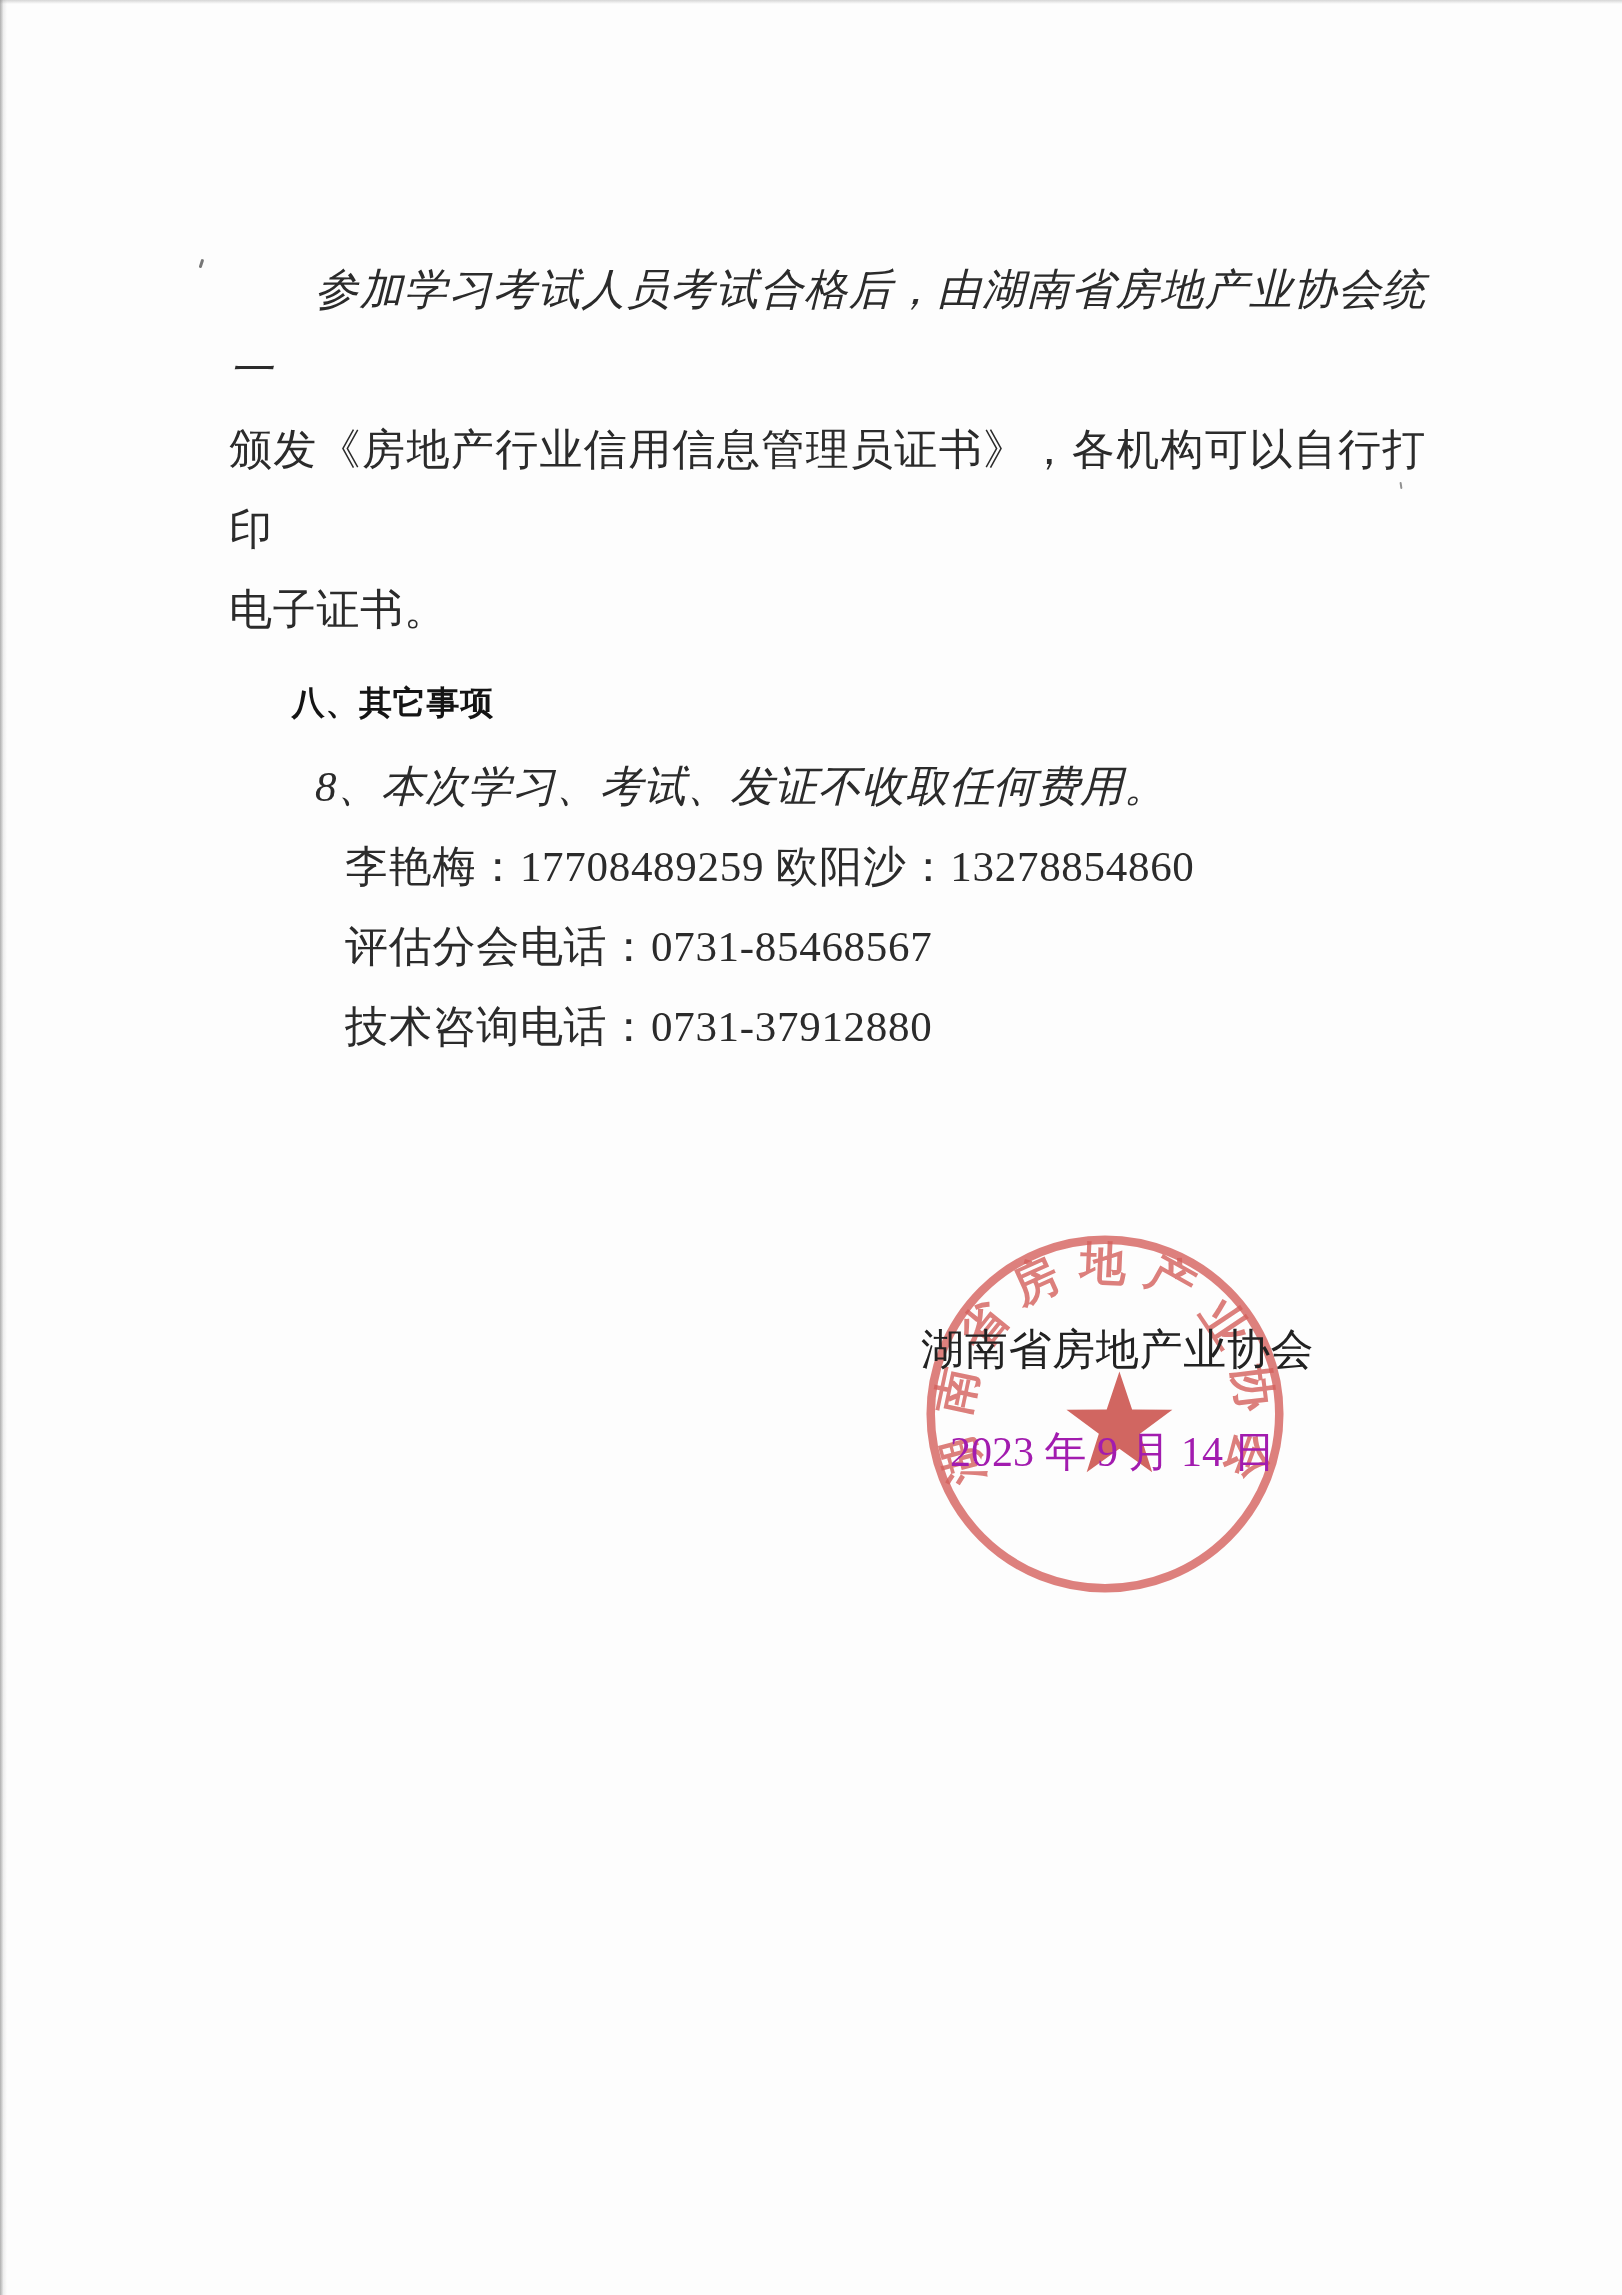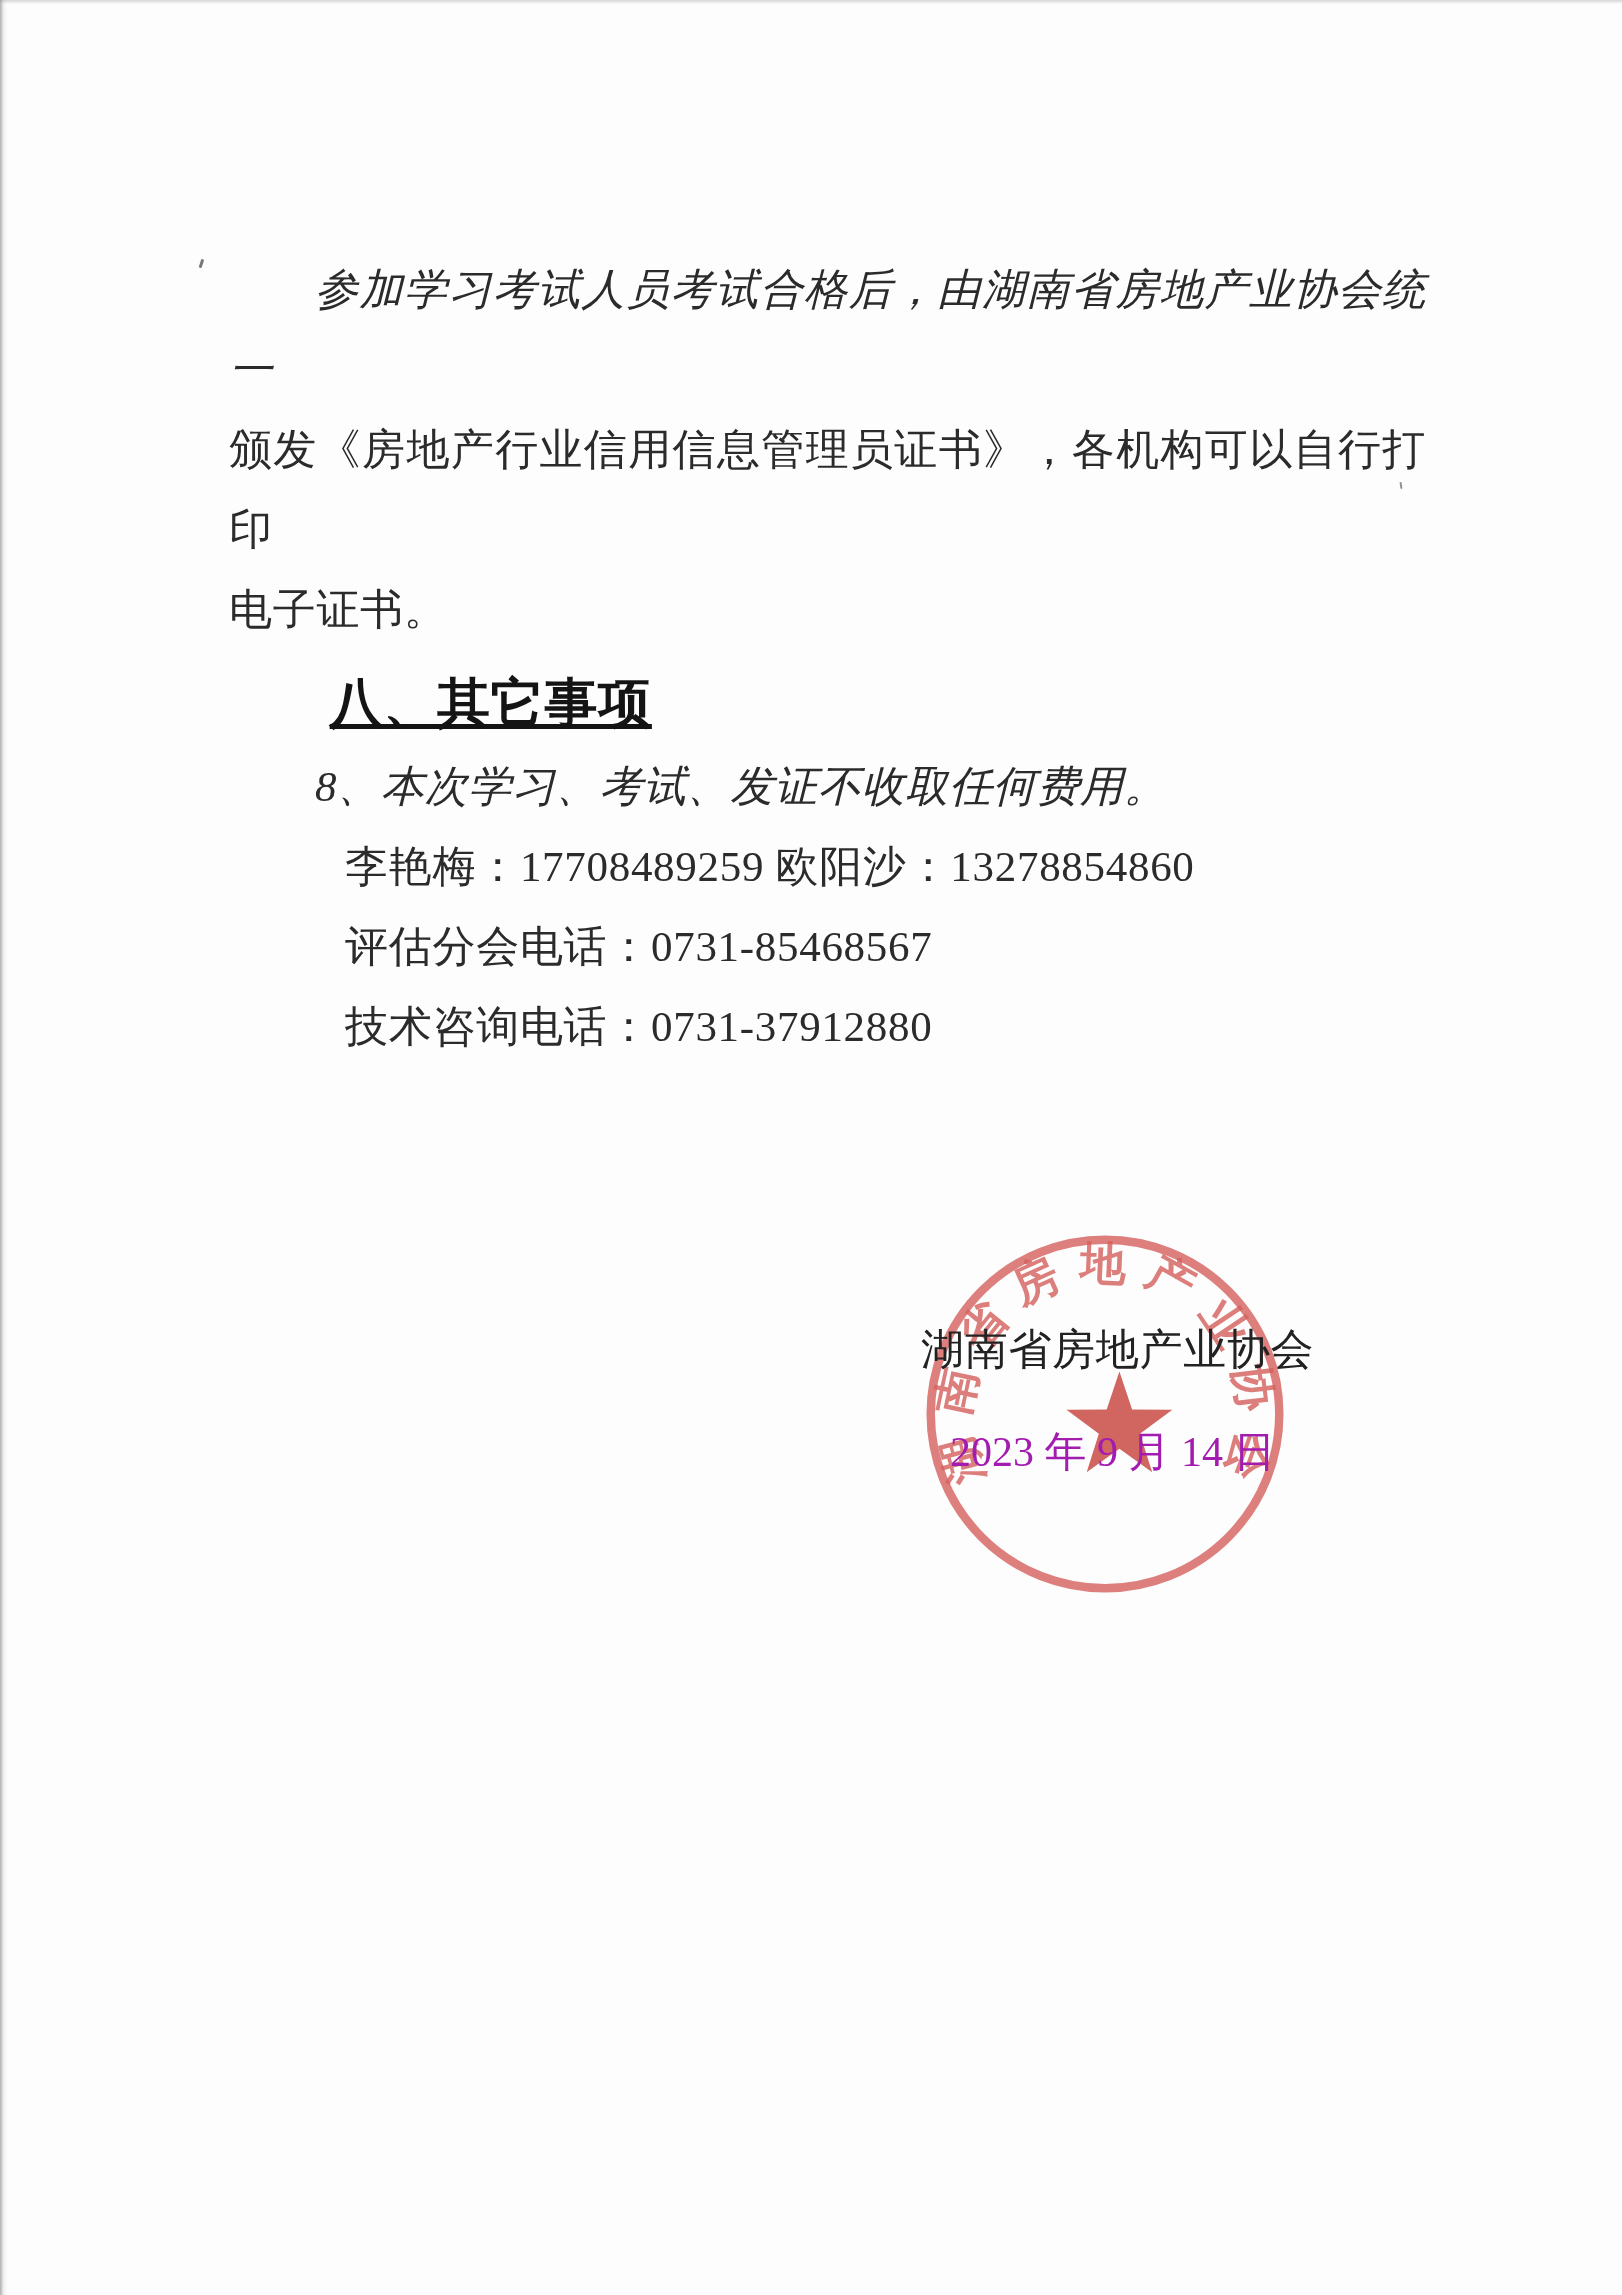--- a/index.html
+++ b/index.html
@@ -23,22 +23,22 @@
     font-size:43px; line-height:80px; color:#2b2b2b;
     letter-spacing:0.7px;
   }
   .line { text-align:justify; text-align-last:justify; }
   .line.short { text-align:center; text-align-last:left; }
   .line.indent { text-indent:2em;font-style:italic; }
   .contact { text-indent:2.7em; text-align:left; text-align-last:left; }
   .heading {
     font-family:"Liberation Sans","DejaVu Sans",sans-serif;
     font-weight:700; color:#141414;
-    font-size:53px; line-height:80px; text-indent:1.9em;
-    text-align:left; text-align-last:left;text-decoration:underline;
+    font-size:33px; line-height:80px; text-indent:1.9em;
+    text-align:left; text-align-last:left;
   }
   .h8 { margin-top:13px; margin-bottom:3.9px; }
   .h9 { margin-top:0; margin-bottom:13px; }
   .sig-org {
     position:absolute; left:921px; top:1327px;
     font-size:43px; line-height:46px; color:#222;
     letter-spacing:0.7px; z-index:3; white-space:nowrap;
   }
   .sig-date {
     position:absolute; left:950px; top:1429px;

